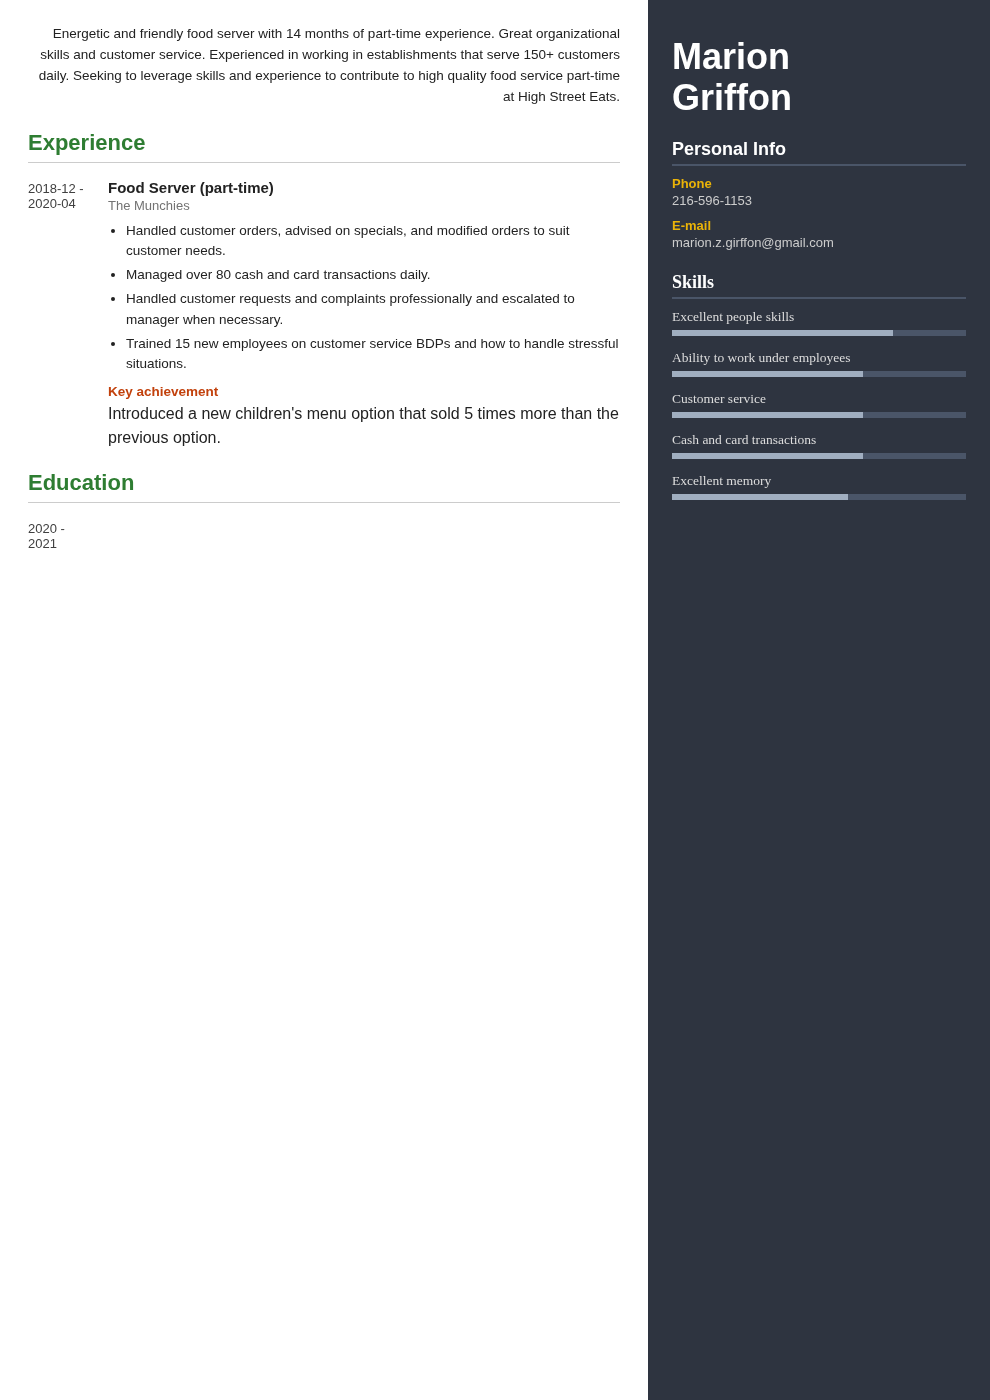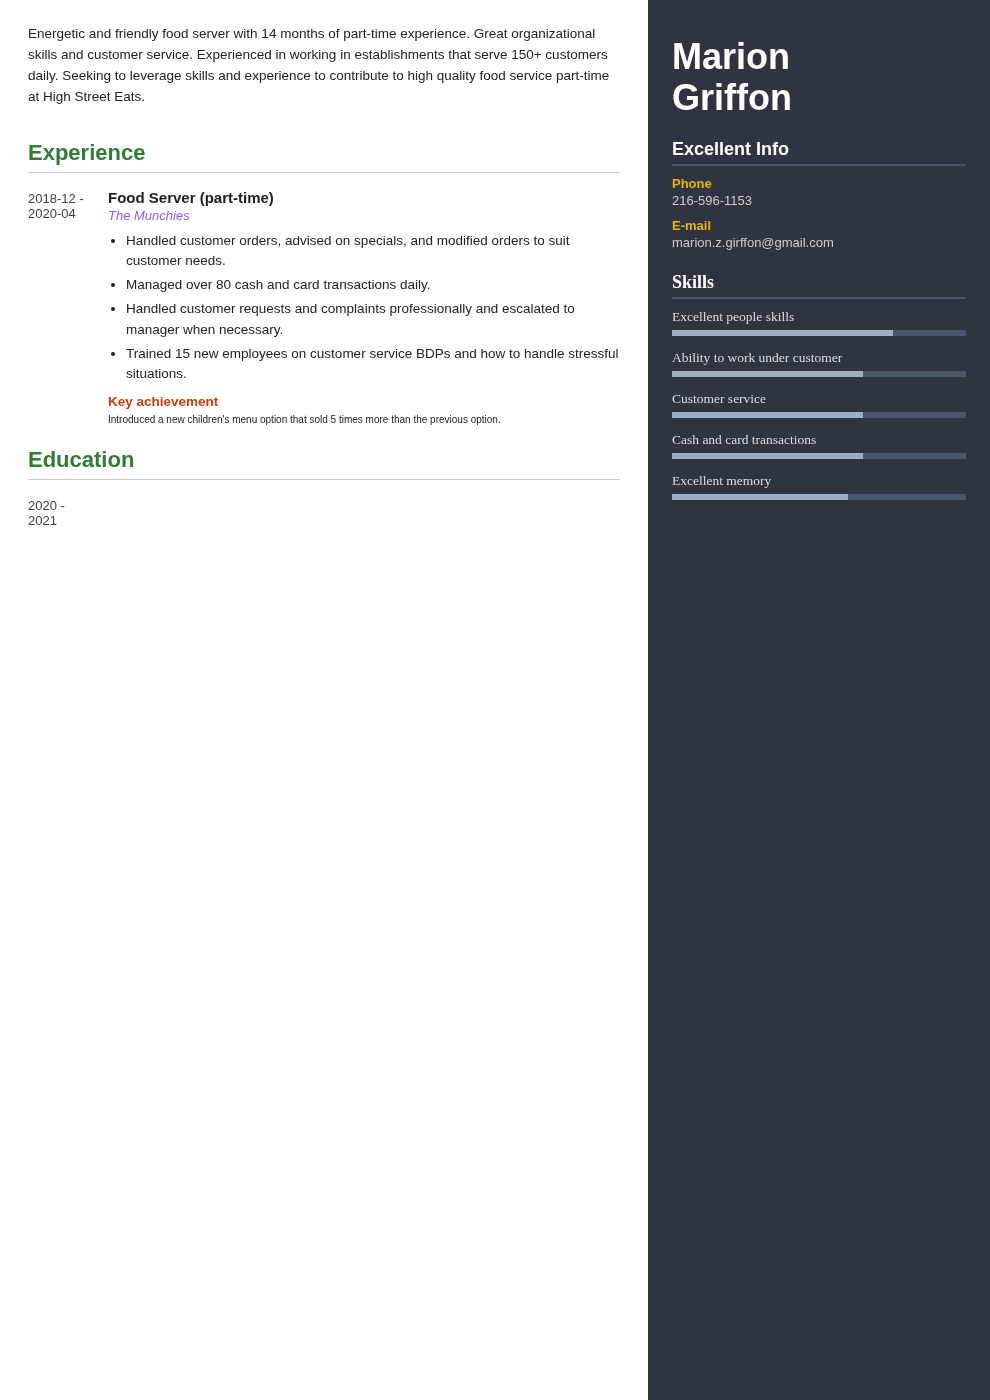--- a/index.html
+++ b/index.html
@@ -28,21 +28,22 @@
       background: #2e3440;
       color: #fff;
       padding: 36px 24px;
     }
 
     
     .summary-text {
       font-size: 13.5px;
       color: #222;
       line-height: 1.55;
-      margin-bottom: 32px;
+      margin-bottom: 22px;
+      text-align: right;
     }
 
     .section-title {
       font-size: 22px;
       font-weight: bold;
       color: #2e7d32;
       margin-bottom: 6px;
     }
 
     .section-divider {
@@ -70,22 +71,21 @@
 
     .entry-title {
       font-size: 15px;
       font-weight: bold;
       color: #222;
       margin-bottom: 2px;
     }
 
     .entry-subtitle {
       font-size: 13px;
-      color: #8b5cf6;
-      font-style: italic;
+      color: #737373;
       margin-bottom: 8px;
     }
 
     .entry-bullets {
       list-style: disc;
       padding-left: 18px;
       margin-bottom: 10px;
     }
 
     .entry-bullets li {
@@ -96,21 +96,21 @@
     }
 
     .key-achievement-label {
       font-weight: bold;
       font-size: 13.5px;
       color: #c2410c;
       margin-bottom: 3px;
     }
 
     .key-achievement-text {
-      font-size: 10px;
+      font-size: 16px;
       color: #222;
       line-height: 1.5;
     }
 
     .relevant-coursework {
       font-size: 13.5px;
       color: #222;
       line-height: 1.5;
     }
 
@@ -222,39 +222,39 @@
       <div class="education-entry">
       <div class="entry-date">2020 -<br>2021</div>
     </div>
     </div>
 </div>
 
 <div class="right-panel">
   <div class="name-title" id="candidate-name">Marion<br>Griffon</div>
 
   <div class="personal-info-block">
-    <div class="sidebar-section-title">Excellent Info</div>
+    <div class="sidebar-section-title">Personal Info</div>
     <div class="info-label">Phone</div>
     <div class="info-value">216-596-1153</div>
     <div class="info-label">E-mail</div>
     <div class="info-value">marion.z.girffon@gmail.com</div>
   </div>
 
   <div class="skills-block">
     <div class="sidebar-section-title">Skills</div>
     <div id="skills-list">
         <div class="skill-item">
       <div class="skill-name">Excellent people skills</div>
       <div class="skill-bar-container">
         <span class="skill-bar-filled" style="width:75%;"></span>
         <span class="skill-bar-empty" style="width:25%;"></span>
       </div>
     </div>
         <div class="skill-item">
-      <div class="skill-name">Ability to work under customer</div>
+      <div class="skill-name">Ability to work under employees</div>
       <div class="skill-bar-container">
         <span class="skill-bar-filled" style="width:65%;"></span>
         <span class="skill-bar-empty" style="width:35%;"></span>
       </div>
     </div>
         <div class="skill-item">
       <div class="skill-name">Customer service</div>
       <div class="skill-bar-container">
         <span class="skill-bar-filled" style="width:65%;"></span>
         <span class="skill-bar-empty" style="width:35%;"></span>

